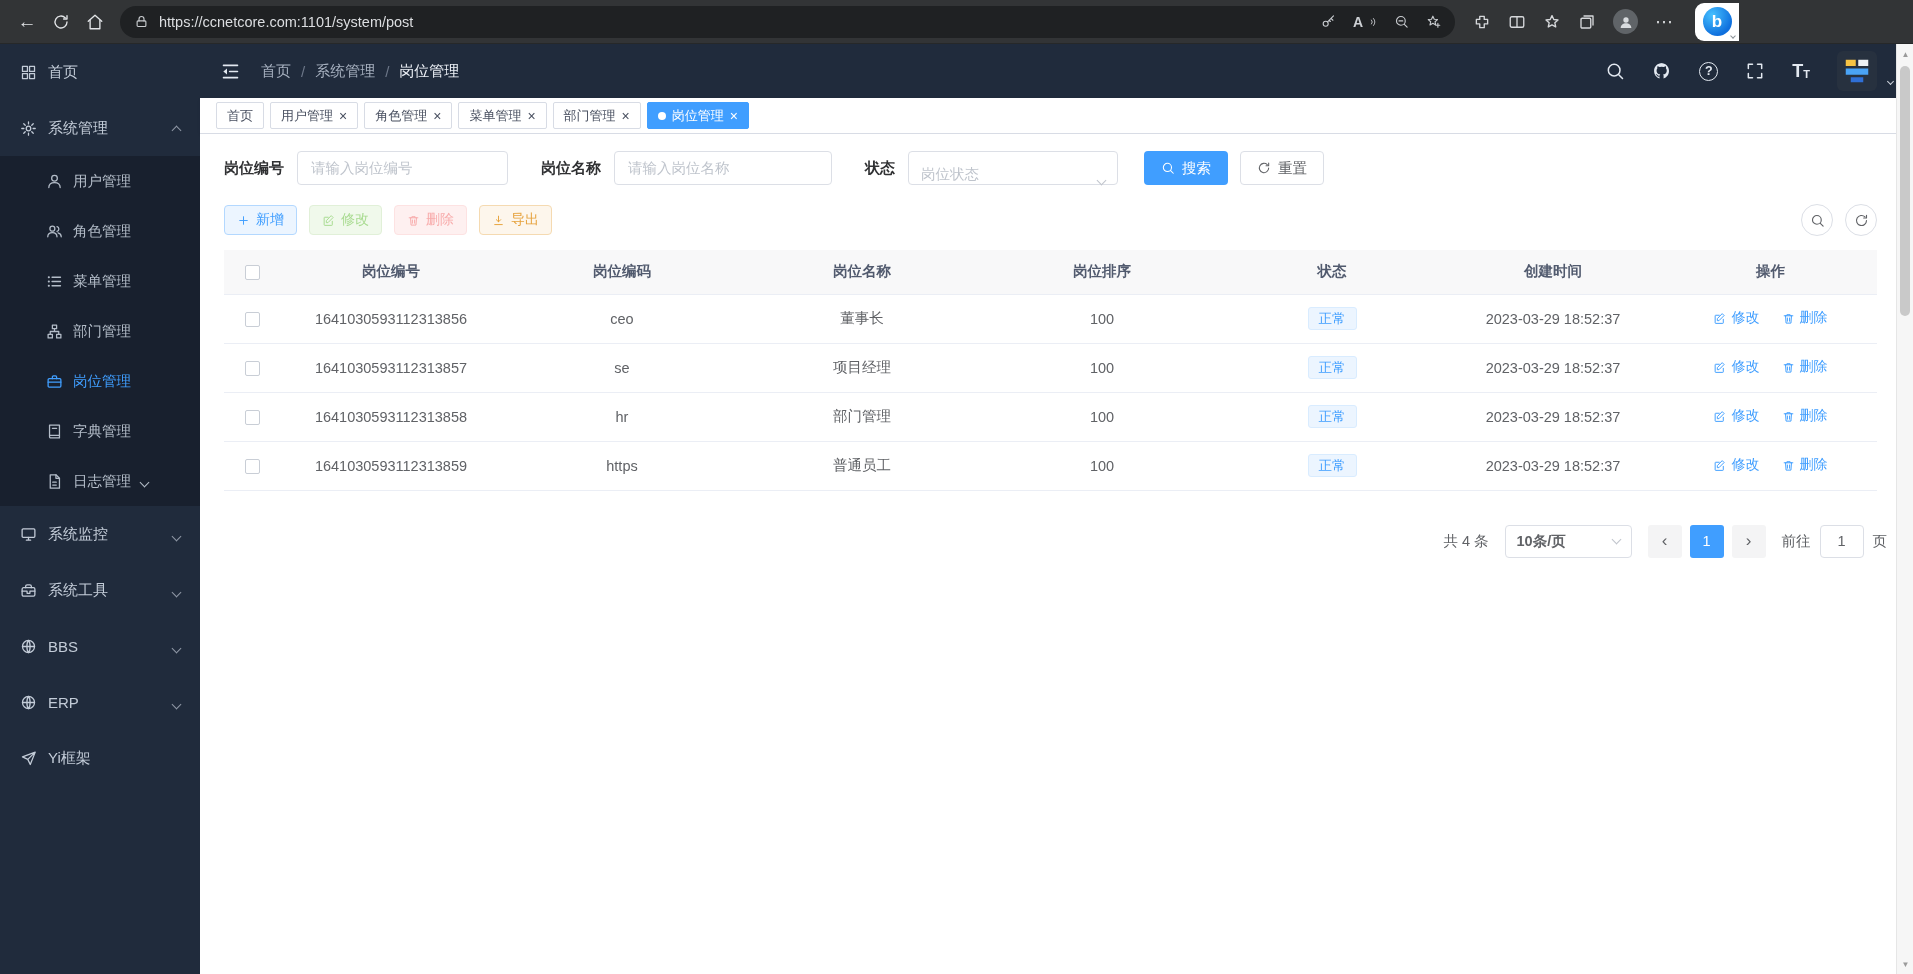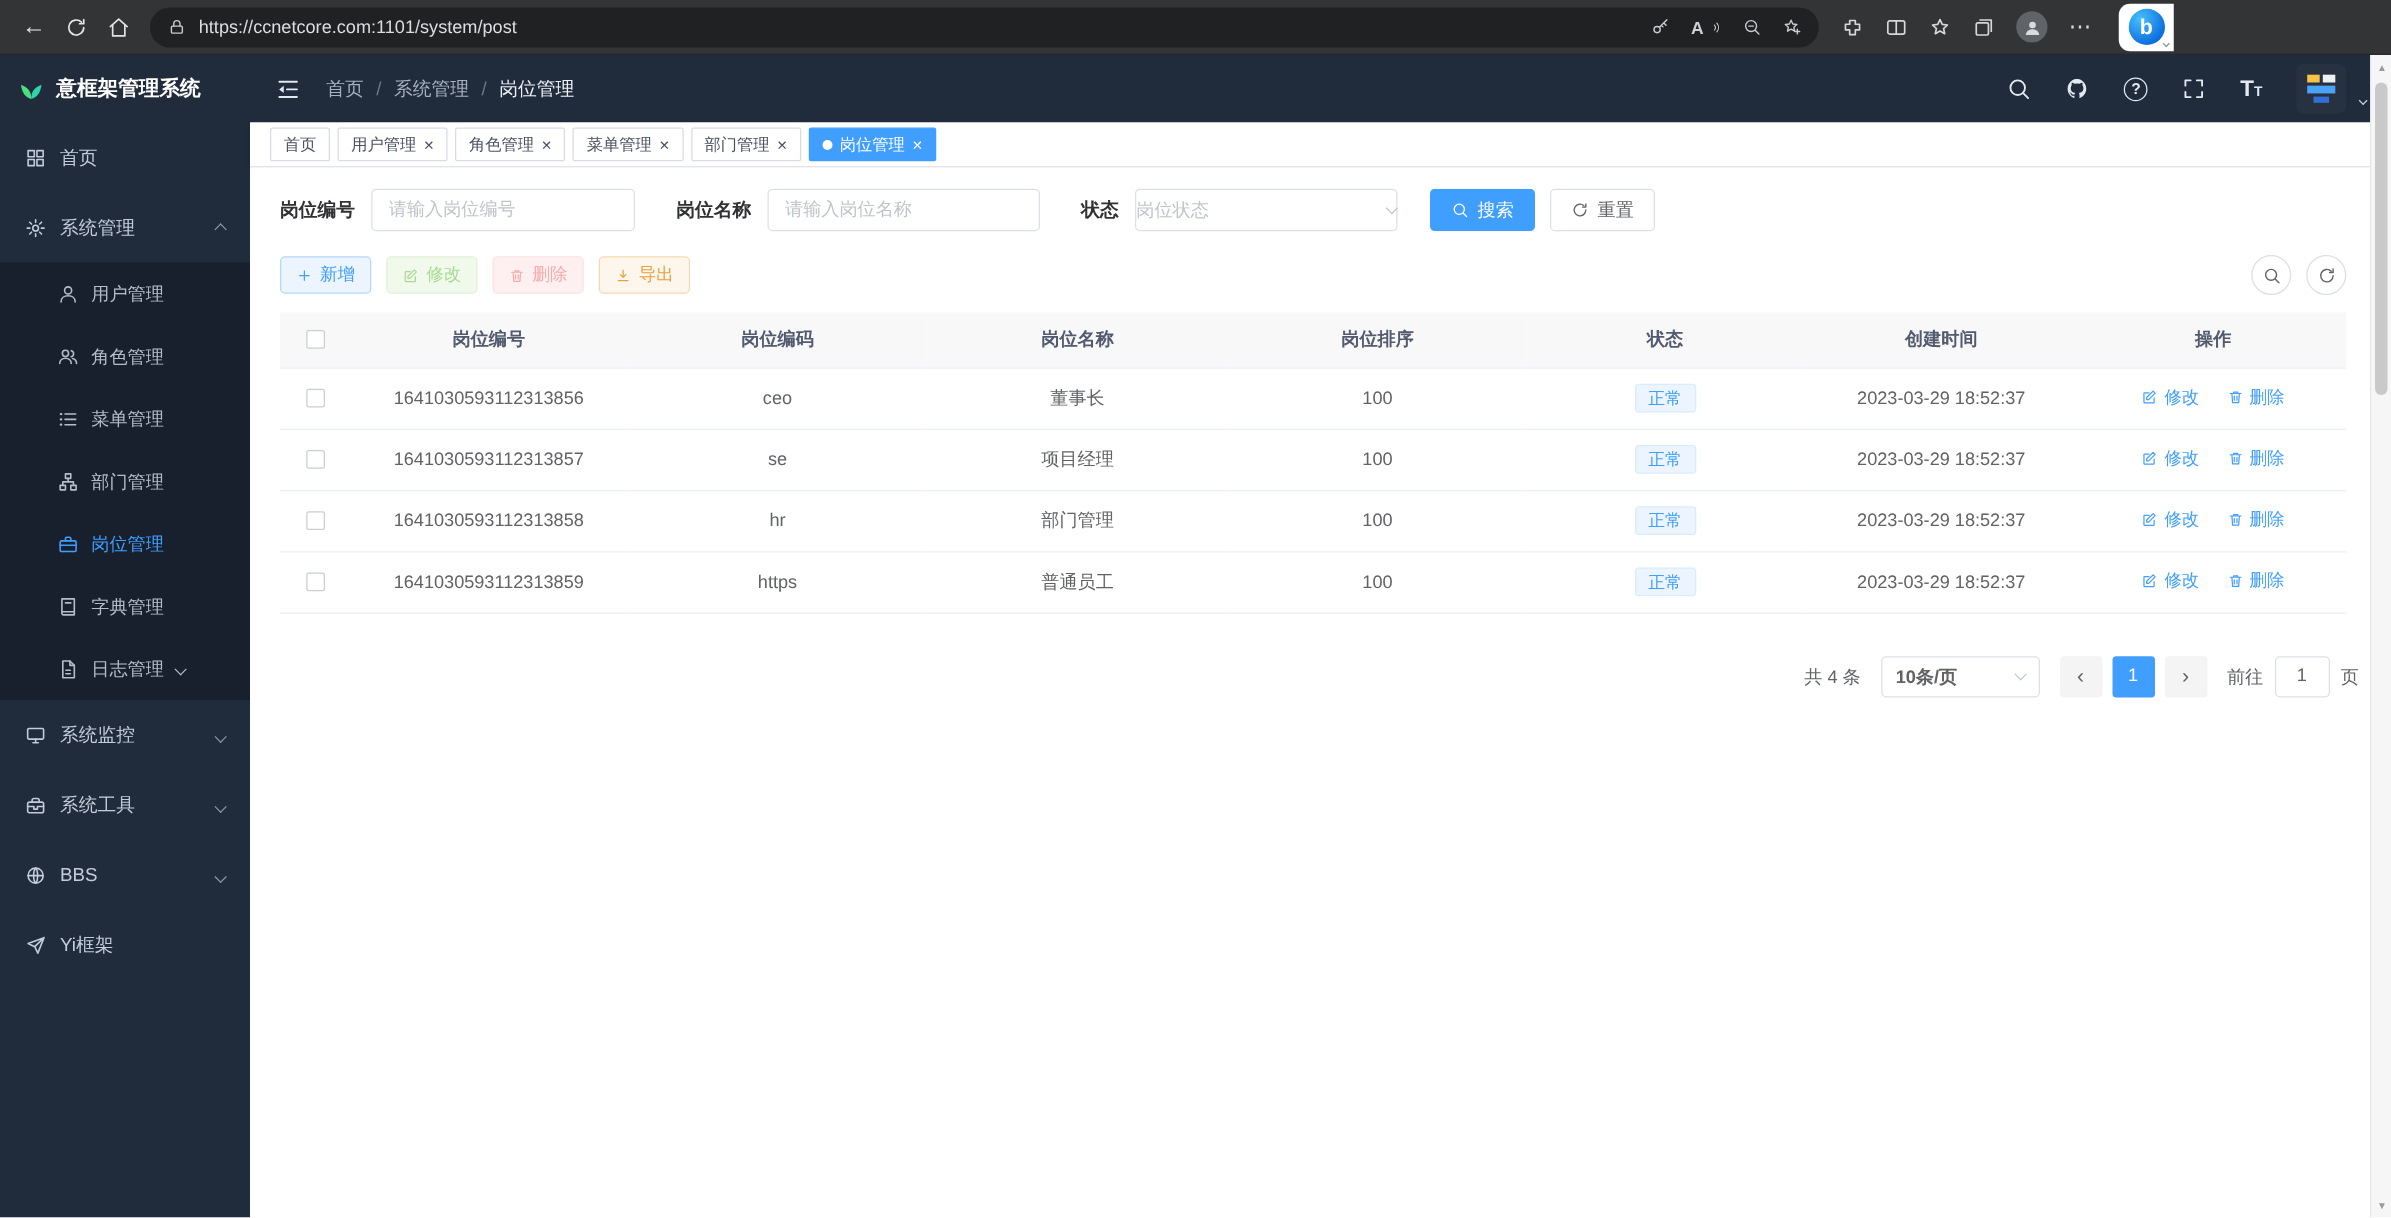--- a/index.html
+++ b/index.html
@@ -70,21 +70,21 @@
 
   
   .content { position:absolute; left:200px; top:134px; right:17px; bottom:0; background:#fff; padding:17px 19px 0 24px; }
 
   .filter-row { display:flex; align-items:center; }
   .f-group { display:flex; align-items:center; margin-right:33px; }
   .f-label { font-weight:bold; color:#303133; font-size:15px; margin-right:13px; white-space:nowrap; }
   .f-input { height:34px; border:1px solid #dcdfe6; border-radius:4px; padding:0 13px; font-size:14.5px; color:#606266; background:#fff; outline:none; font-family:inherit; }
   .f-input::placeholder { color:#bfc4cc; }
   .w-code { width:211px; } .w-name { width:218px; }
-  .f-select { width:210px; height:34px; border:1px solid #dcdfe6; border-radius:4px; padding:0 0; display:flex; align-items:center; justify-content:space-between; background:#fff; cursor:pointer; }
+  .f-select { width:210px; height:34px; border:1px solid #dcdfe6; border-radius:4px; padding:0 12px; display:flex; align-items:flex-end; justify-content:space-between; background:#fff; cursor:pointer; }
   .f-select .ph { color:#bfc4cc; font-size:14.5px; }
   .f-select .chev { color:#c0c4cc; margin-top:-3px; }
   .btn { height:34px; border-radius:4px; padding:0 16px; font-size:14.5px; display:inline-flex; align-items:center; gap:7px; cursor:pointer; border:1px solid transparent; font-family:inherit; }
   .btn svg { width:14px; height:14px; }
   .btn-search { background:#409eff; color:#fff; margin-left:26px; }
   .btn-reset { background:#fff; color:#606266; border-color:#dcdfe6; margin-left:12px; }
 
   .toolbar-row { margin-top:19px; display:flex; align-items:center; gap:12px; }
   .t-btn { height:30px; border-radius:4px; padding:0 12px; font-size:14px; display:inline-flex; align-items:center; gap:6px; border:1px solid; cursor:pointer; font-family:inherit; }
   .t-btn svg { width:13px; height:13px; }
@@ -195,27 +195,20 @@
       <div class="bing-wrap">
         <div class="bing-circle">
             <span>b</span>
           </div>
         <span class="bing-caret"><span class="chev"></span></span>
       </div>
     </div>
   </div>
 
   <aside class="sidebar">
-    <div class="logo">
-      <svg viewBox="0 0 24 24">
-          <path d="M12 21c0-6 2-10 9-12.5C20 16 17 19.5 12 21z" fill="#2dd4a8"></path>
-          <path d="M12 21c0-6-2-10-9-12.5C4 16 7 19.5 12 21z" fill="#4ade80"></path>
-        </svg>
-      <span>意框架管理系统</span>
-    </div>
     <nav>
       <div class="menu-item">
         <svg class="ic mi-icon" viewBox="0 0 24 24">
             <rect x="3.5" y="3.5" width="7" height="7"></rect>
             <rect x="13.5" y="3.5" width="7" height="7"></rect>
             <rect x="3.5" y="13.5" width="7" height="7"></rect>
             <rect x="13.5" y="13.5" width="7" height="7"></rect>
           </svg>
         <span>首页</span>
       </div>
@@ -300,20 +293,28 @@
           </svg>
         <span>系统工具</span>
         <span class="edge-chev"><span class="chev"></span></span>
       </div>
       <div class="menu-item">
         <svg class="ic mi-icon" viewBox="0 0 24 24">
             <circle cx="12" cy="12" r="8.5"></circle>
             <path d="M3.5 12h17M12 3.5c3 3 3 14 0 17-3-3-3-14 0-17z"></path>
           </svg>
         <span>BBS</span>
+        <span class="edge-chev"><span class="chev"></span></span>
+      </div>
+      <div class="menu-item">
+        <svg class="ic mi-icon" viewBox="0 0 24 24">
+            <circle cx="12" cy="12" r="8.5"></circle>
+            <path d="M3.5 12h17M12 3.5c3 3 3 14 0 17-3-3-3-14 0-17z"></path>
+          </svg>
+        <span>ERP</span>
         <span class="edge-chev"><span class="chev"></span></span>
       </div>
       <div class="menu-item">
         <svg class="ic mi-icon" viewBox="0 0 24 24">
             <path d="M21.5 3L11 13.2M21.5 3l-7 17.5-3.5-7.3L3.5 9.7z"></path>
           </svg>
         <span>Yi框架</span>
       </div>
     </nav>
   </aside>

